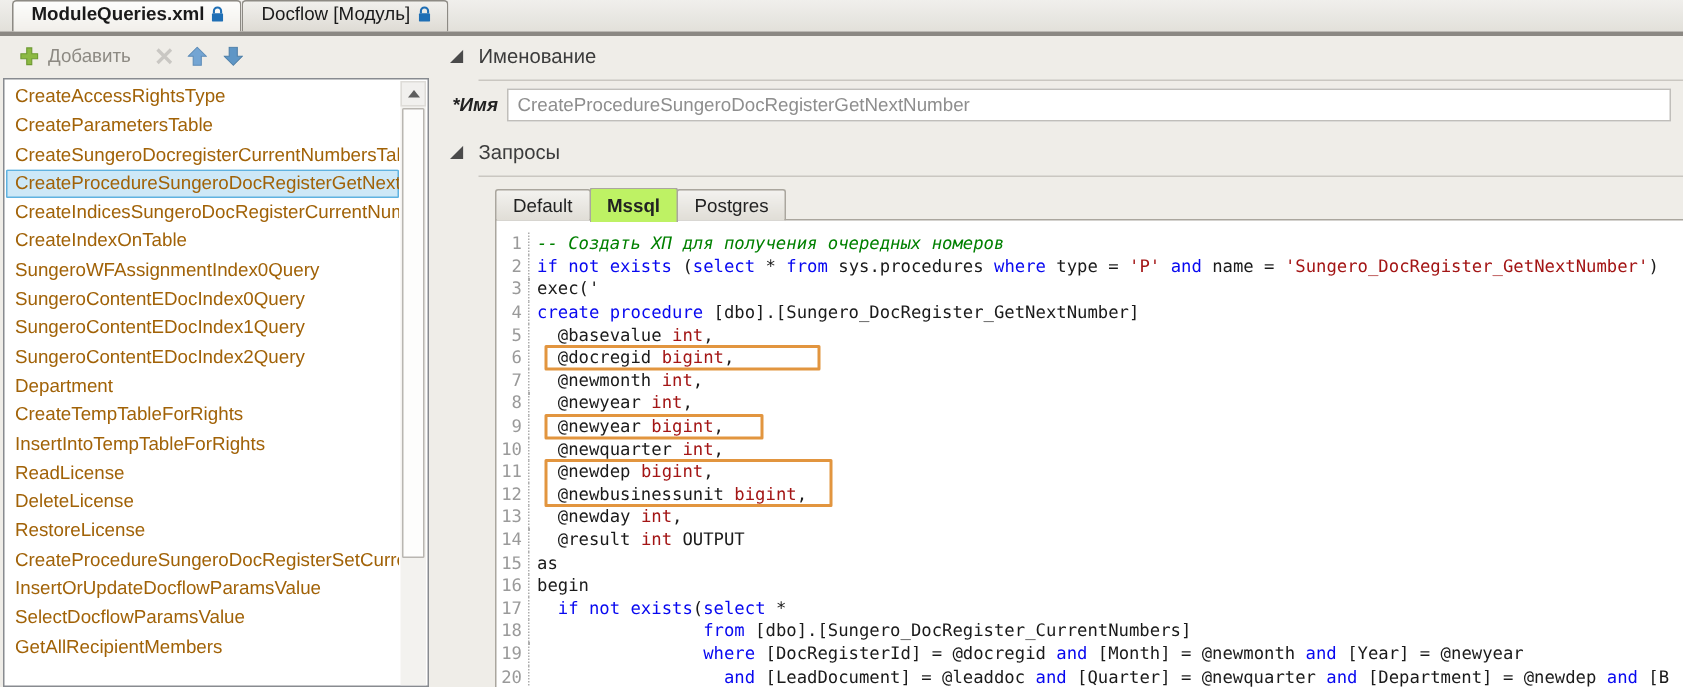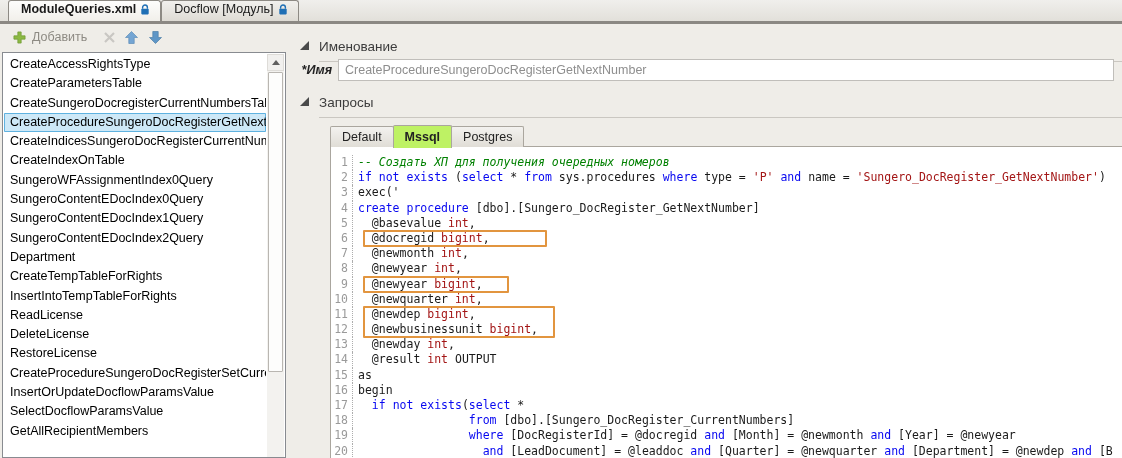--- a/index.html
+++ b/index.html
@@ -22,35 +22,35 @@
     display:flex; align-items:center; padding-left:5px; }
   .tool-btn { display:inline-flex; align-items:center; gap:6px; cursor:default; }
   .tool-label { font-size:12.5px; color:#8d8a83; }
   .ticon { display:inline-block; }
   .sp16 { margin-left:16px; } .sp9 { margin-left:9px; } .sp11 { margin-left:11px; }
 
   
   .listbox { position:absolute; left:2px; top:52px; width:284px; bottom:0;
     background:#ffffff; border:1px solid #888b90; overflow:hidden; }
   .list-items { position:absolute; left:1px; top:2px; right:19px; }
-  .list-item { height:19.3px; line-height:19.3px; padding:0 6px 0 6px; font-size:12.5px; color:#000000;
+  .list-item { height:19.3px; line-height:19.3px; padding:0 6px 0 6px; font-size:12.5px; color:#a16207;
     white-space:nowrap; overflow:hidden; }
   .list-item.selected { background:#cde8f7; box-shadow:inset 0 0 0 1px #5fb2e0; border-radius:1px; }
   .vscroll { position:absolute; top:1px; right:1px; bottom:0; width:17px; background:#f3f2ef; }
   .scroll-btn { height:17px; display:flex; align-items:center; justify-content:center;
     background:#f1f0ee; border:1px solid #dedcd8; }
   .tri-up { width:0; height:0; border-left:4px solid transparent; border-right:4px solid transparent;
     border-bottom:5px solid #5f5f5f; }
   .vthumb { position:absolute; top:18px; left:1px; width:15px; height:300px;
     background:#fdfdfc; border:1px solid #b9b6b1; border-radius:1px; }
 
   
   .right-panel { position:absolute; left:296px; top:24px; right:0; bottom:0; }
   .group-header { position:absolute; left:4px; right:0; display:flex; align-items:flex-start; gap:10px; }
-  .group-header.naming { top:13px; } .group-header.queries { top:69px; }
+  .group-header.naming { top:5px; } .group-header.queries { top:69px; }
   .expander { width:9px; height:9px; margin-top:4px; background:#4a4a4a; flex:none;
     clip-path:polygon(100% 0, 100% 100%, 0 100%); }
   .hdr-text-wrap { flex:1; border-bottom:1px solid #cac7c1; padding-bottom:6px; }
   .hdr-text { font-size:13.5px; color:#3c3c3c; }
 
   .field-row { position:absolute; left:0; top:35px; right:8px; height:22px; display:flex; align-items:center; }
   .field-label { width:36px; text-align:right; margin-right:6px; font-size:12.5px; font-style:italic; color:#222;font-weight:bold; }
   .field-input { flex:1; height:22px; border:1px solid #c0beba; background:#ffffff; color:#8e8e8e;
     font-size:12.5px; font-family:"Liberation Sans","DejaVu Sans",sans-serif; padding:0 6px; outline:none; }
 

